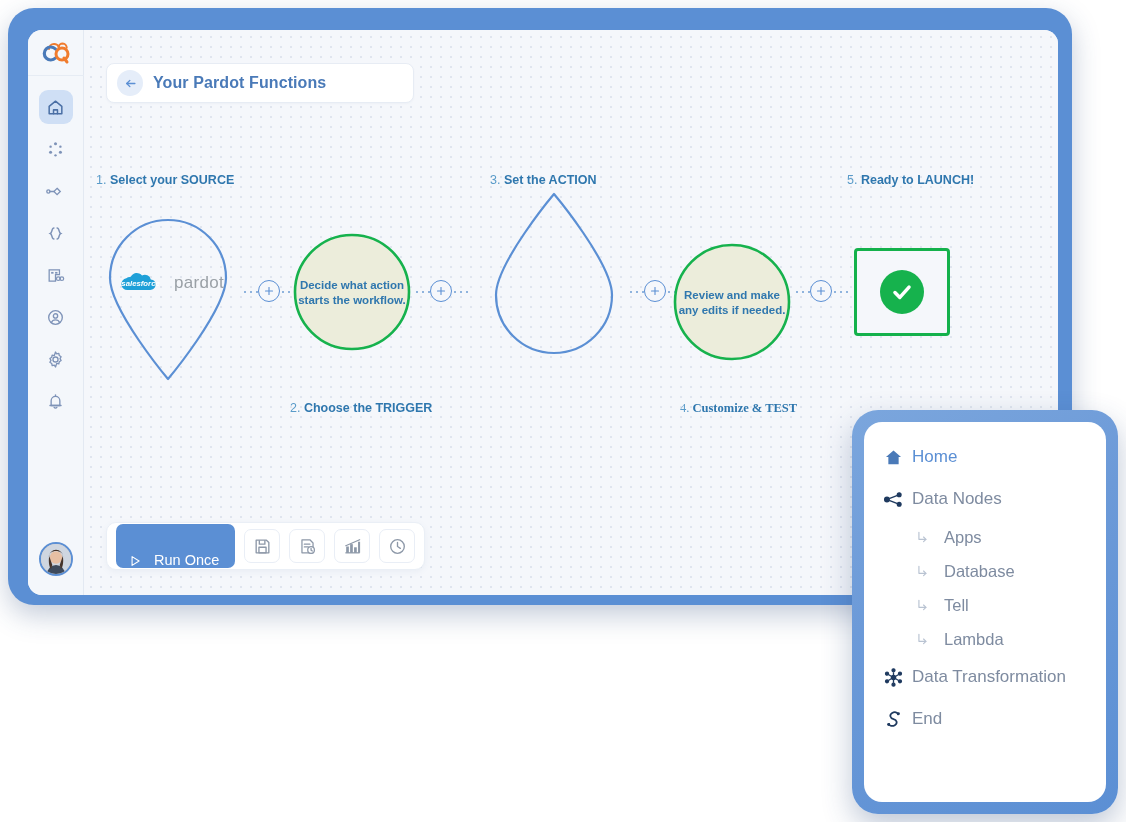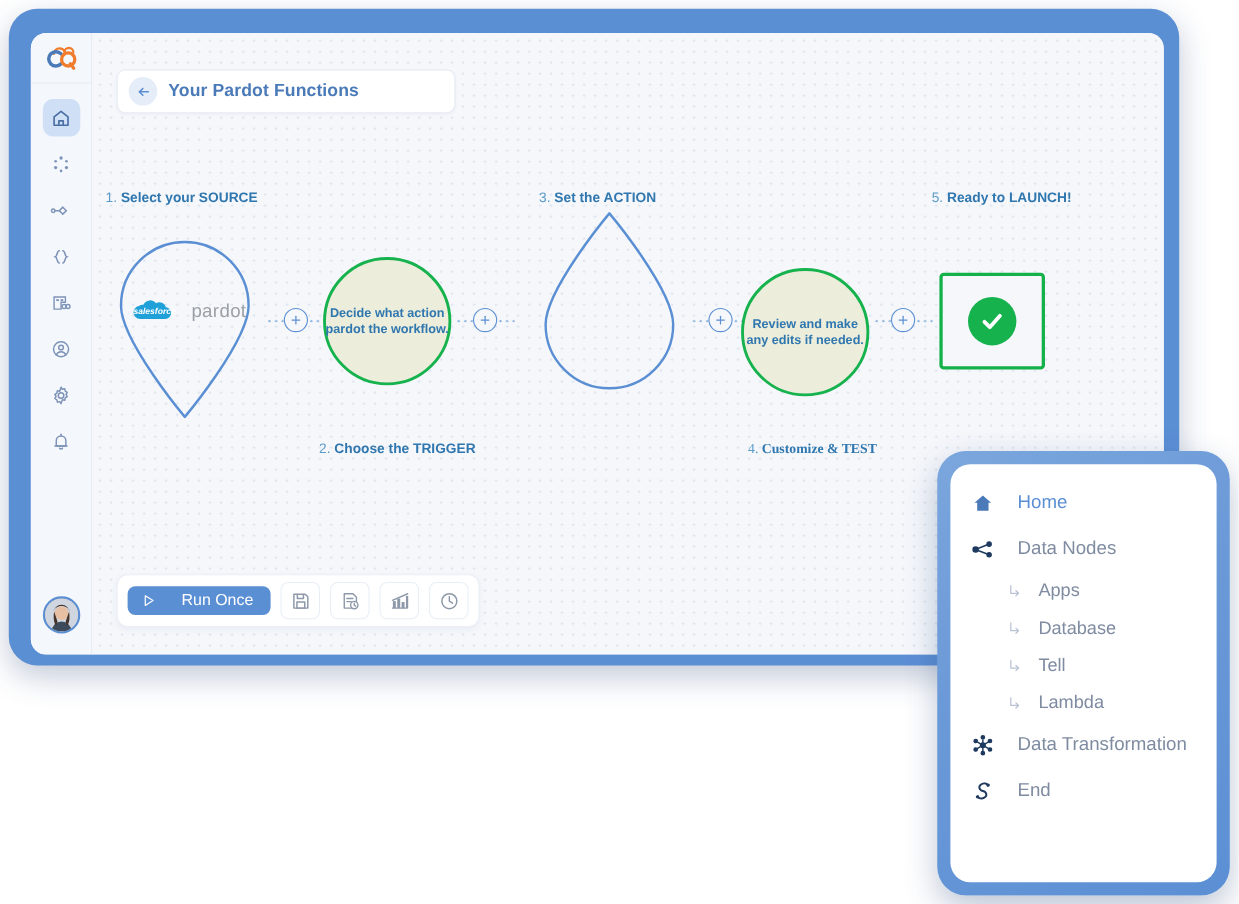--- a/index.html
+++ b/index.html
@@ -137,25 +137,25 @@
     position: absolute; left: 22px; bottom: 25px;
     height: 48px;
     background: #ffffff;
     border: 1px solid #eaeff6;
     border-radius: 10px;
     display: flex; align-items: center; gap: 9px;
     padding: 0 9px;
     box-shadow: 0 2px 6px rgba(90,110,150,.07);
   }
   .run-btn {
-    height: 26px; padding: 0 16px 0 12px;
+    height: 44px; padding: 0 16px 0 12px;
     background: #5b8fd4; color: #fff;
     border: none; border-radius: 7px;
     font-size: 14.5px; font-family: inherit;
-    display: flex; align-items: center; gap: 23px;
+    display: flex; align-items: flex-end; gap: 12px;
     cursor: pointer;
   }
   .tool-btn {
     width: 36px; height: 34px;
     background: #fff; border: 1px solid #e9eef6; border-radius: 7px;
     display: flex; align-items: center; justify-content: center;
     color: #8d98a8; cursor: pointer;
   }
 
   
@@ -169,21 +169,21 @@
     box-shadow: 0 12px 30px rgba(40,70,120,.30);
   }
   .menu-inner {
     width: 100%; height: 100%;
     background: #ffffff;
     border-radius: 18px;
     padding: 14px 0 10px 0;
     display: flex; flex-direction: column; gap: 0px;
   }
   .menu-item {
-    display: flex; align-items: center; gap: 21px;
+    display: flex; align-items: center; gap: 8px;
     height: 42px; padding-left: 18px;
     font-size: 17px; cursor: pointer;
   }
   .menu-item .m-ico {
     width: 22px; flex: 0 0 22px;
     display: flex; align-items: center; justify-content: center;
     color: #1f3a5f;
   }
   .menu-item .m-label { color: #7e8ba0; }
   .menu-item.is-home .m-label { color: #5b8fd4; }
@@ -339,21 +339,21 @@
           </div>
           <div class="dots"></div>
         </div>
 
         <div class="node" style="left:208px; top:202px; width:120px; height:120px;">
           <svg width="120" height="120" viewBox="0 0 120 120" style="position:absolute;left:0;top:0;">
             <circle cx="60" cy="60" r="57" fill="#eceddb" stroke="#16b24d" stroke-width="2.6"></circle>
           </svg>
           <div class="node-text" style="top:46px;">
             <div>Decide what action</div>
-            <div>pardot the workflow.</div>
+            <div>starts the workflow.</div>
           </div>
         </div>
 
         <div class="connector" style="left:330px; top:250px;">
           <div class="dots"></div>
           <div class="plus">
             <svg width="12" height="12" viewBox="0 0 24 24" fill="none" stroke="currentColor" stroke-width="2.2" stroke-linecap="round">
                 <path d="M12 5 v14"></path>
                 <path d="M5 12 h14"></path>
               </svg>

